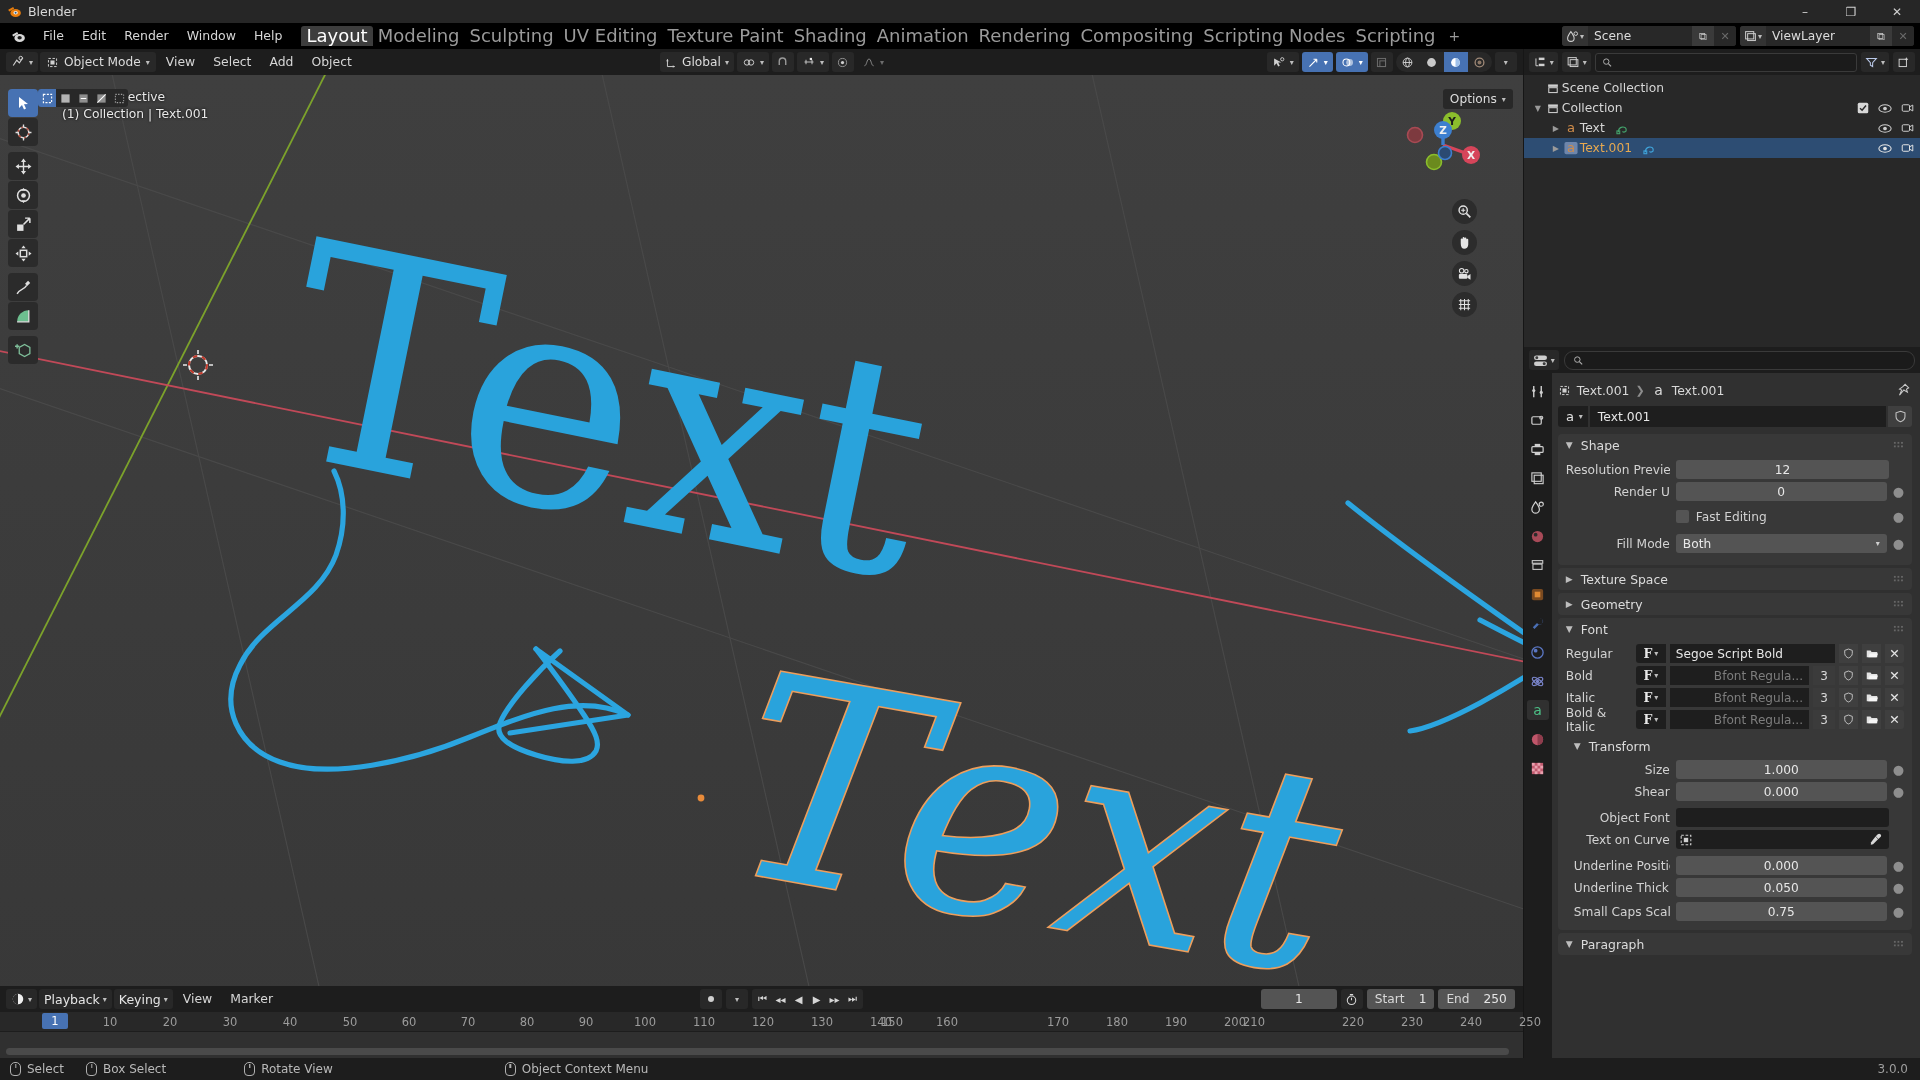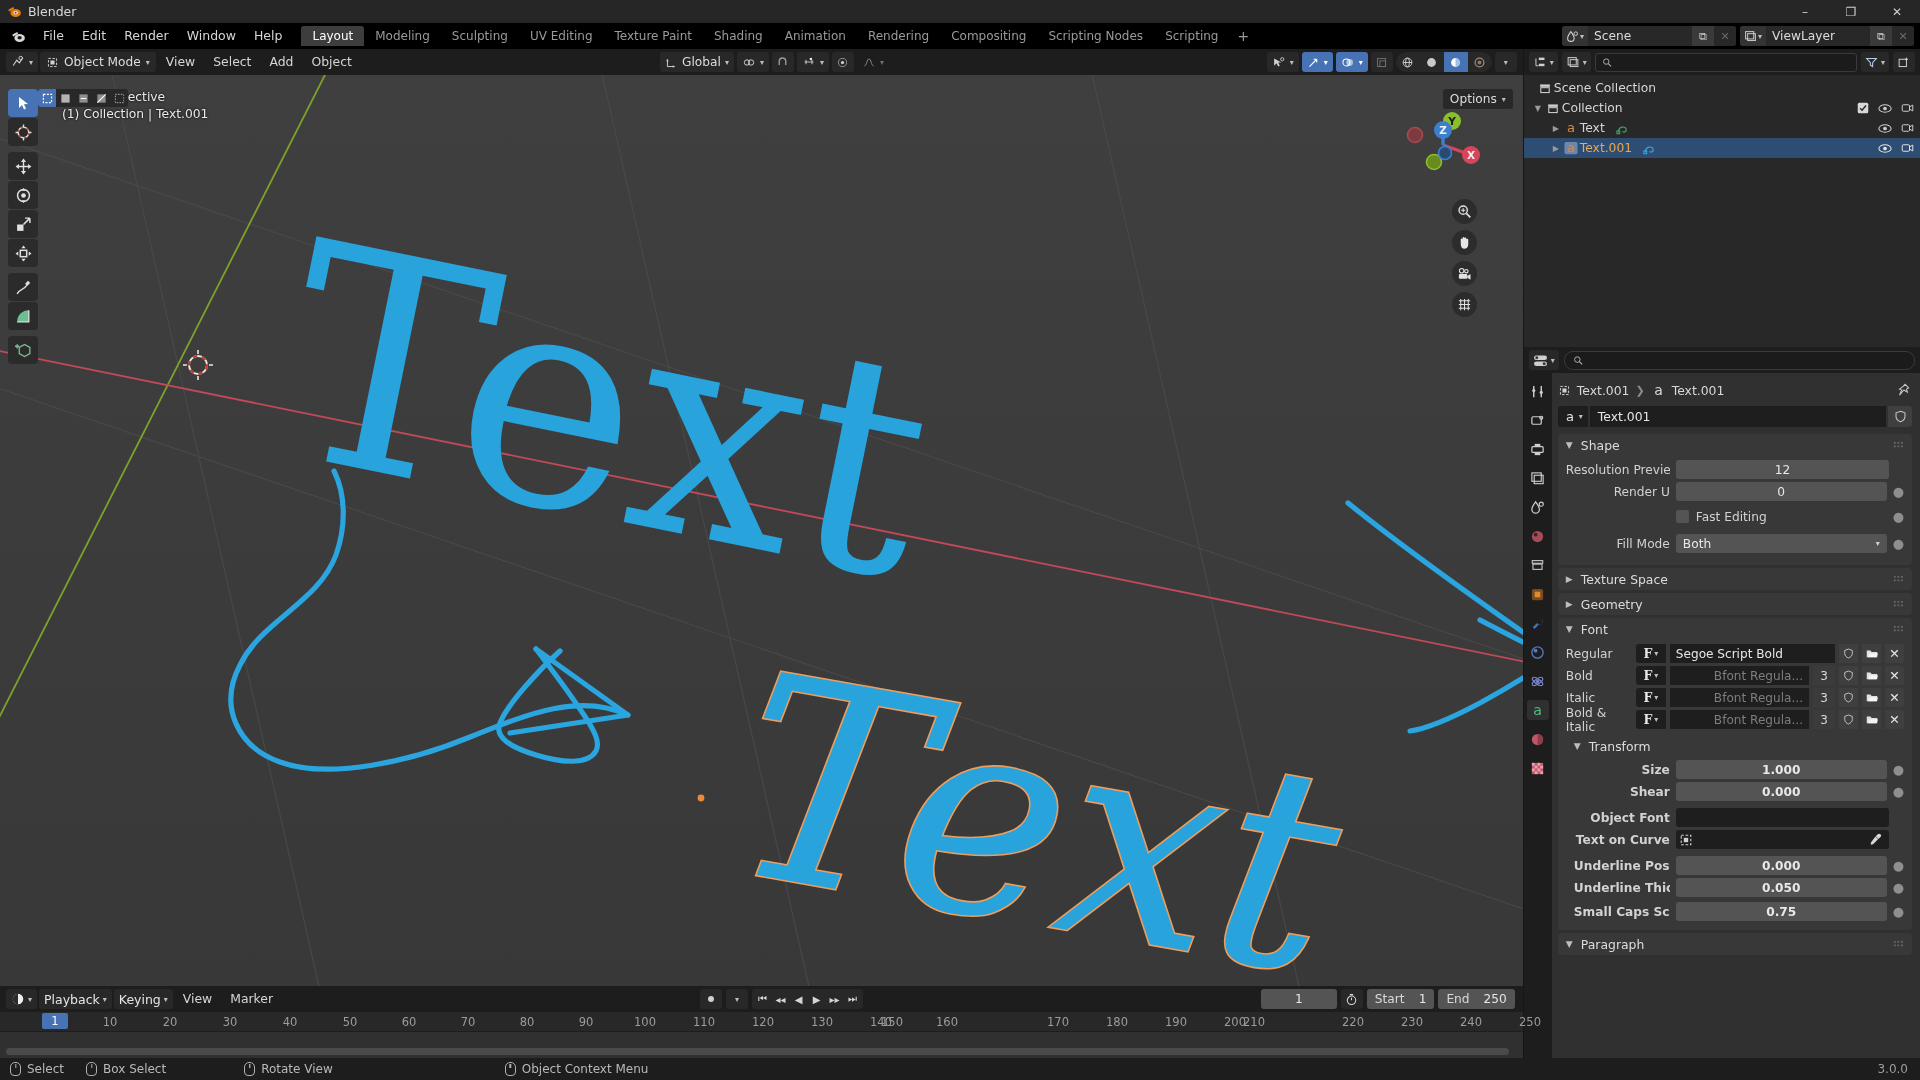--- a/index.html
+++ b/index.html
@@ -25,21 +25,21 @@
 
   
   .topbar {
     height: 26px; background: #000000; display: flex; align-items: center;
     flex: 0 0 26px; padding-left: 8px; position: relative;
   }
   .blender-logo { width: 20px; height: 18px; margin-right: 6px; display:flex; align-items:center; justify-content:center; }
   .menu-item { padding: 0 9px; height: 20px; line-height: 20px; font-size: 12.5px; color: #d6d6d6; border-radius: 3px; }
   .ws-tabs { display: flex; align-items: center; margin-left: 10px; height: 26px; }
   .ws-tab {
-    padding: 0 11px; height: 20px; line-height: 20px; font-size: 12px;
+    padding: 0 5px; height: 20px; line-height: 20px; font-size: 18px;
     color: #9a9a9a; border-radius: 3px 3px 0 0;
   }
   .ws-tab.active { background: #3d3d3d; color: #fdfdfd; }
   .ws-add { padding: 0 8px; color: #9a9a9a; font-size: 14px; }
   .topbar-right { position: absolute; right: 6px; top: 2px; display: flex; align-items: center; gap: 4px; height: 22px; }
   .scene-field {
     display: flex; align-items: center; height: 20px; background: #282828;
     border-radius: 3px; overflow: hidden;
   }
   .sf-icon { width: 26px; height: 20px; display: flex; align-items: center; justify-content: center; background: #333; gap:1px; }
@@ -744,21 +744,21 @@
           <div class="ol-dd">
             <svg width="14" height="13" viewBox="0 0 16 16">
                 <rect x="2" y="4" width="9" height="9" fill="none" stroke="#d0d0d0" stroke-width="1.2"></rect>
                 <path d="M11 2 v4 M9 4 h4" stroke="#d0d0d0" stroke-width="1.2"></path>
               </svg>
           </div>
         </div>
 
         <div class="ol-body">
 
-          <div class="ol-row" style="">
+          <div class="ol-row" style="padding-left:8px">
             <span class="disc"></span>
             <span class="rowicon">
               <svg width="14" height="13" viewBox="0 0 16 16">
                   <rect x="2" y="3" width="12" height="3" fill="#cfcfcf"></rect>
                   <rect x="2.8" y="7" width="10.4" height="6" fill="none" stroke="#cfcfcf" stroke-width="1.3"></rect>
                 </svg>
             </span>
             <span>Scene Collection</span>
           </div>
 
@@ -1159,21 +1159,21 @@
                       </svg>
                   </span>
                   <span class="fbtn last">✕</span>
                 </div>
 
                 <div style="margin-top:7px;margin-left:8px;">
                   <div class="panel-head" style="padding-left:0;height:20px;">
                     <span class="tri">▼</span>
                     <span>Transform</span>
                   </div>
-                  <div style="padding-top:4px;font-weight:bold;">
+                  <div style="padding-top:4px;">
                     <div class="row">
                       <span class="lbl">Size</span>
                       <span class="field">1.000</span>
                       <span class="dot-anim">●</span>
                     </div>
                     <div class="row">
                       <span class="lbl">Shear</span>
                       <span class="field">0.000</span>
                       <span class="dot-anim">●</span>
                     </div>

